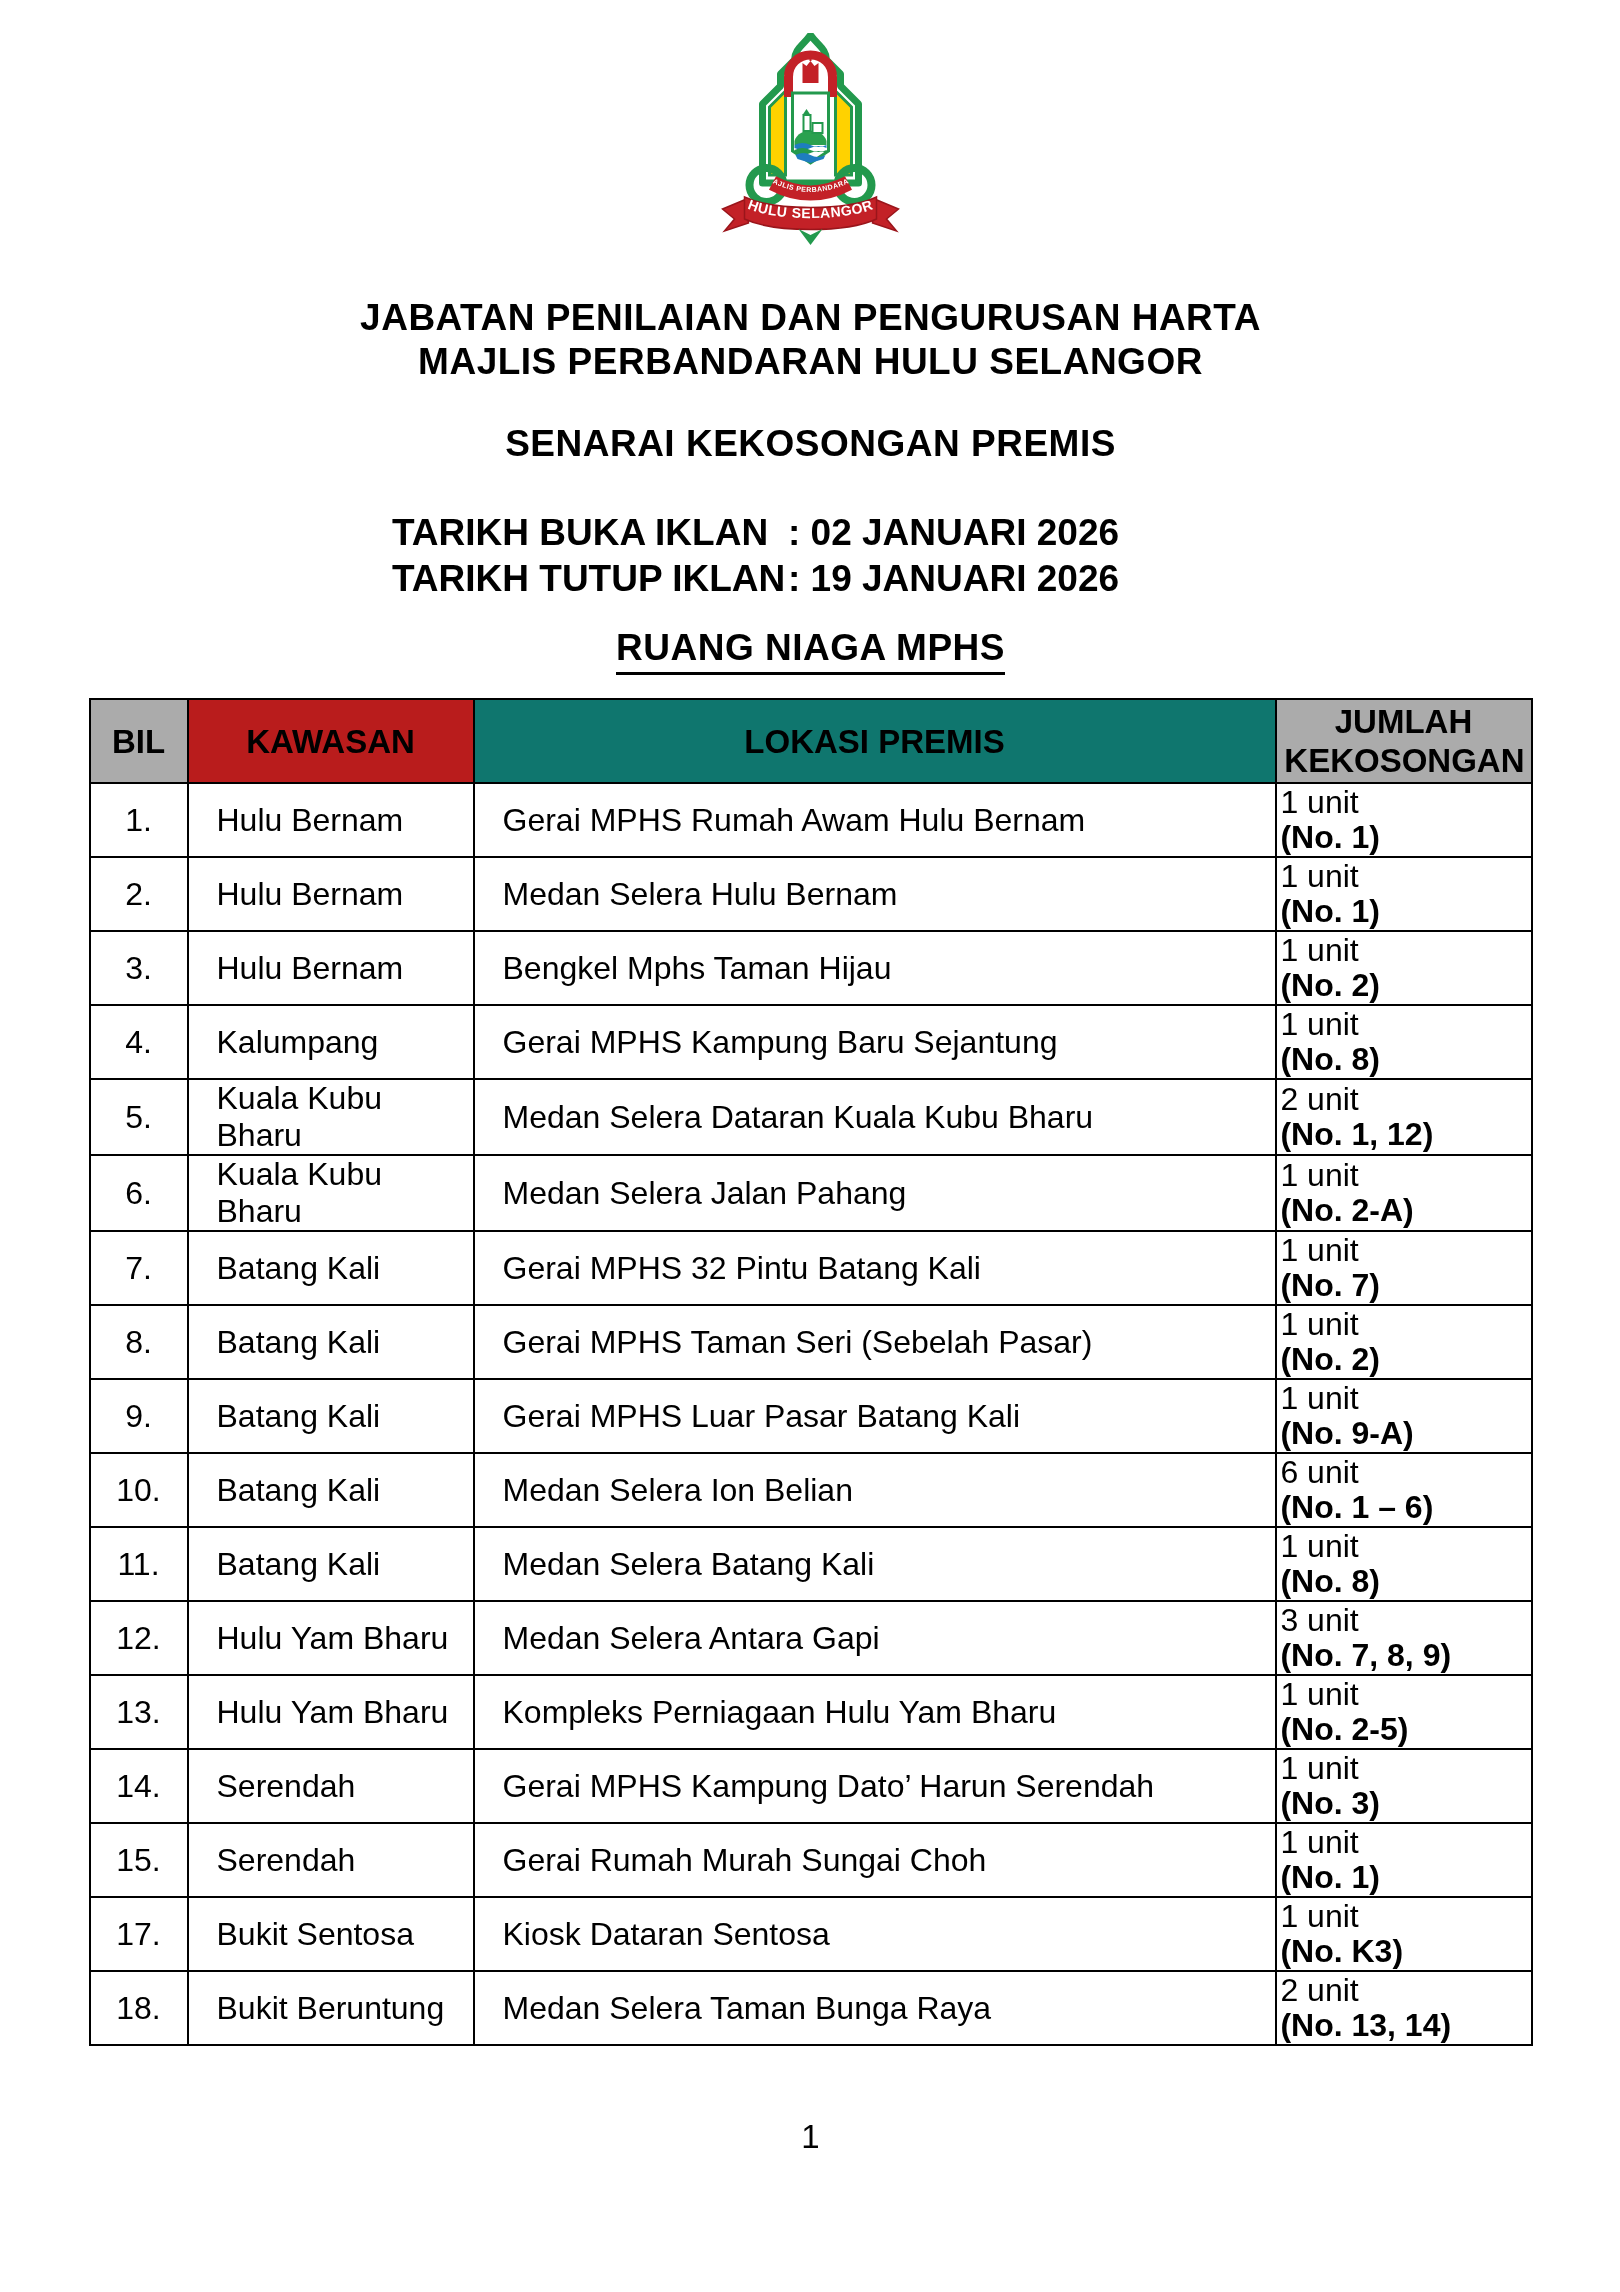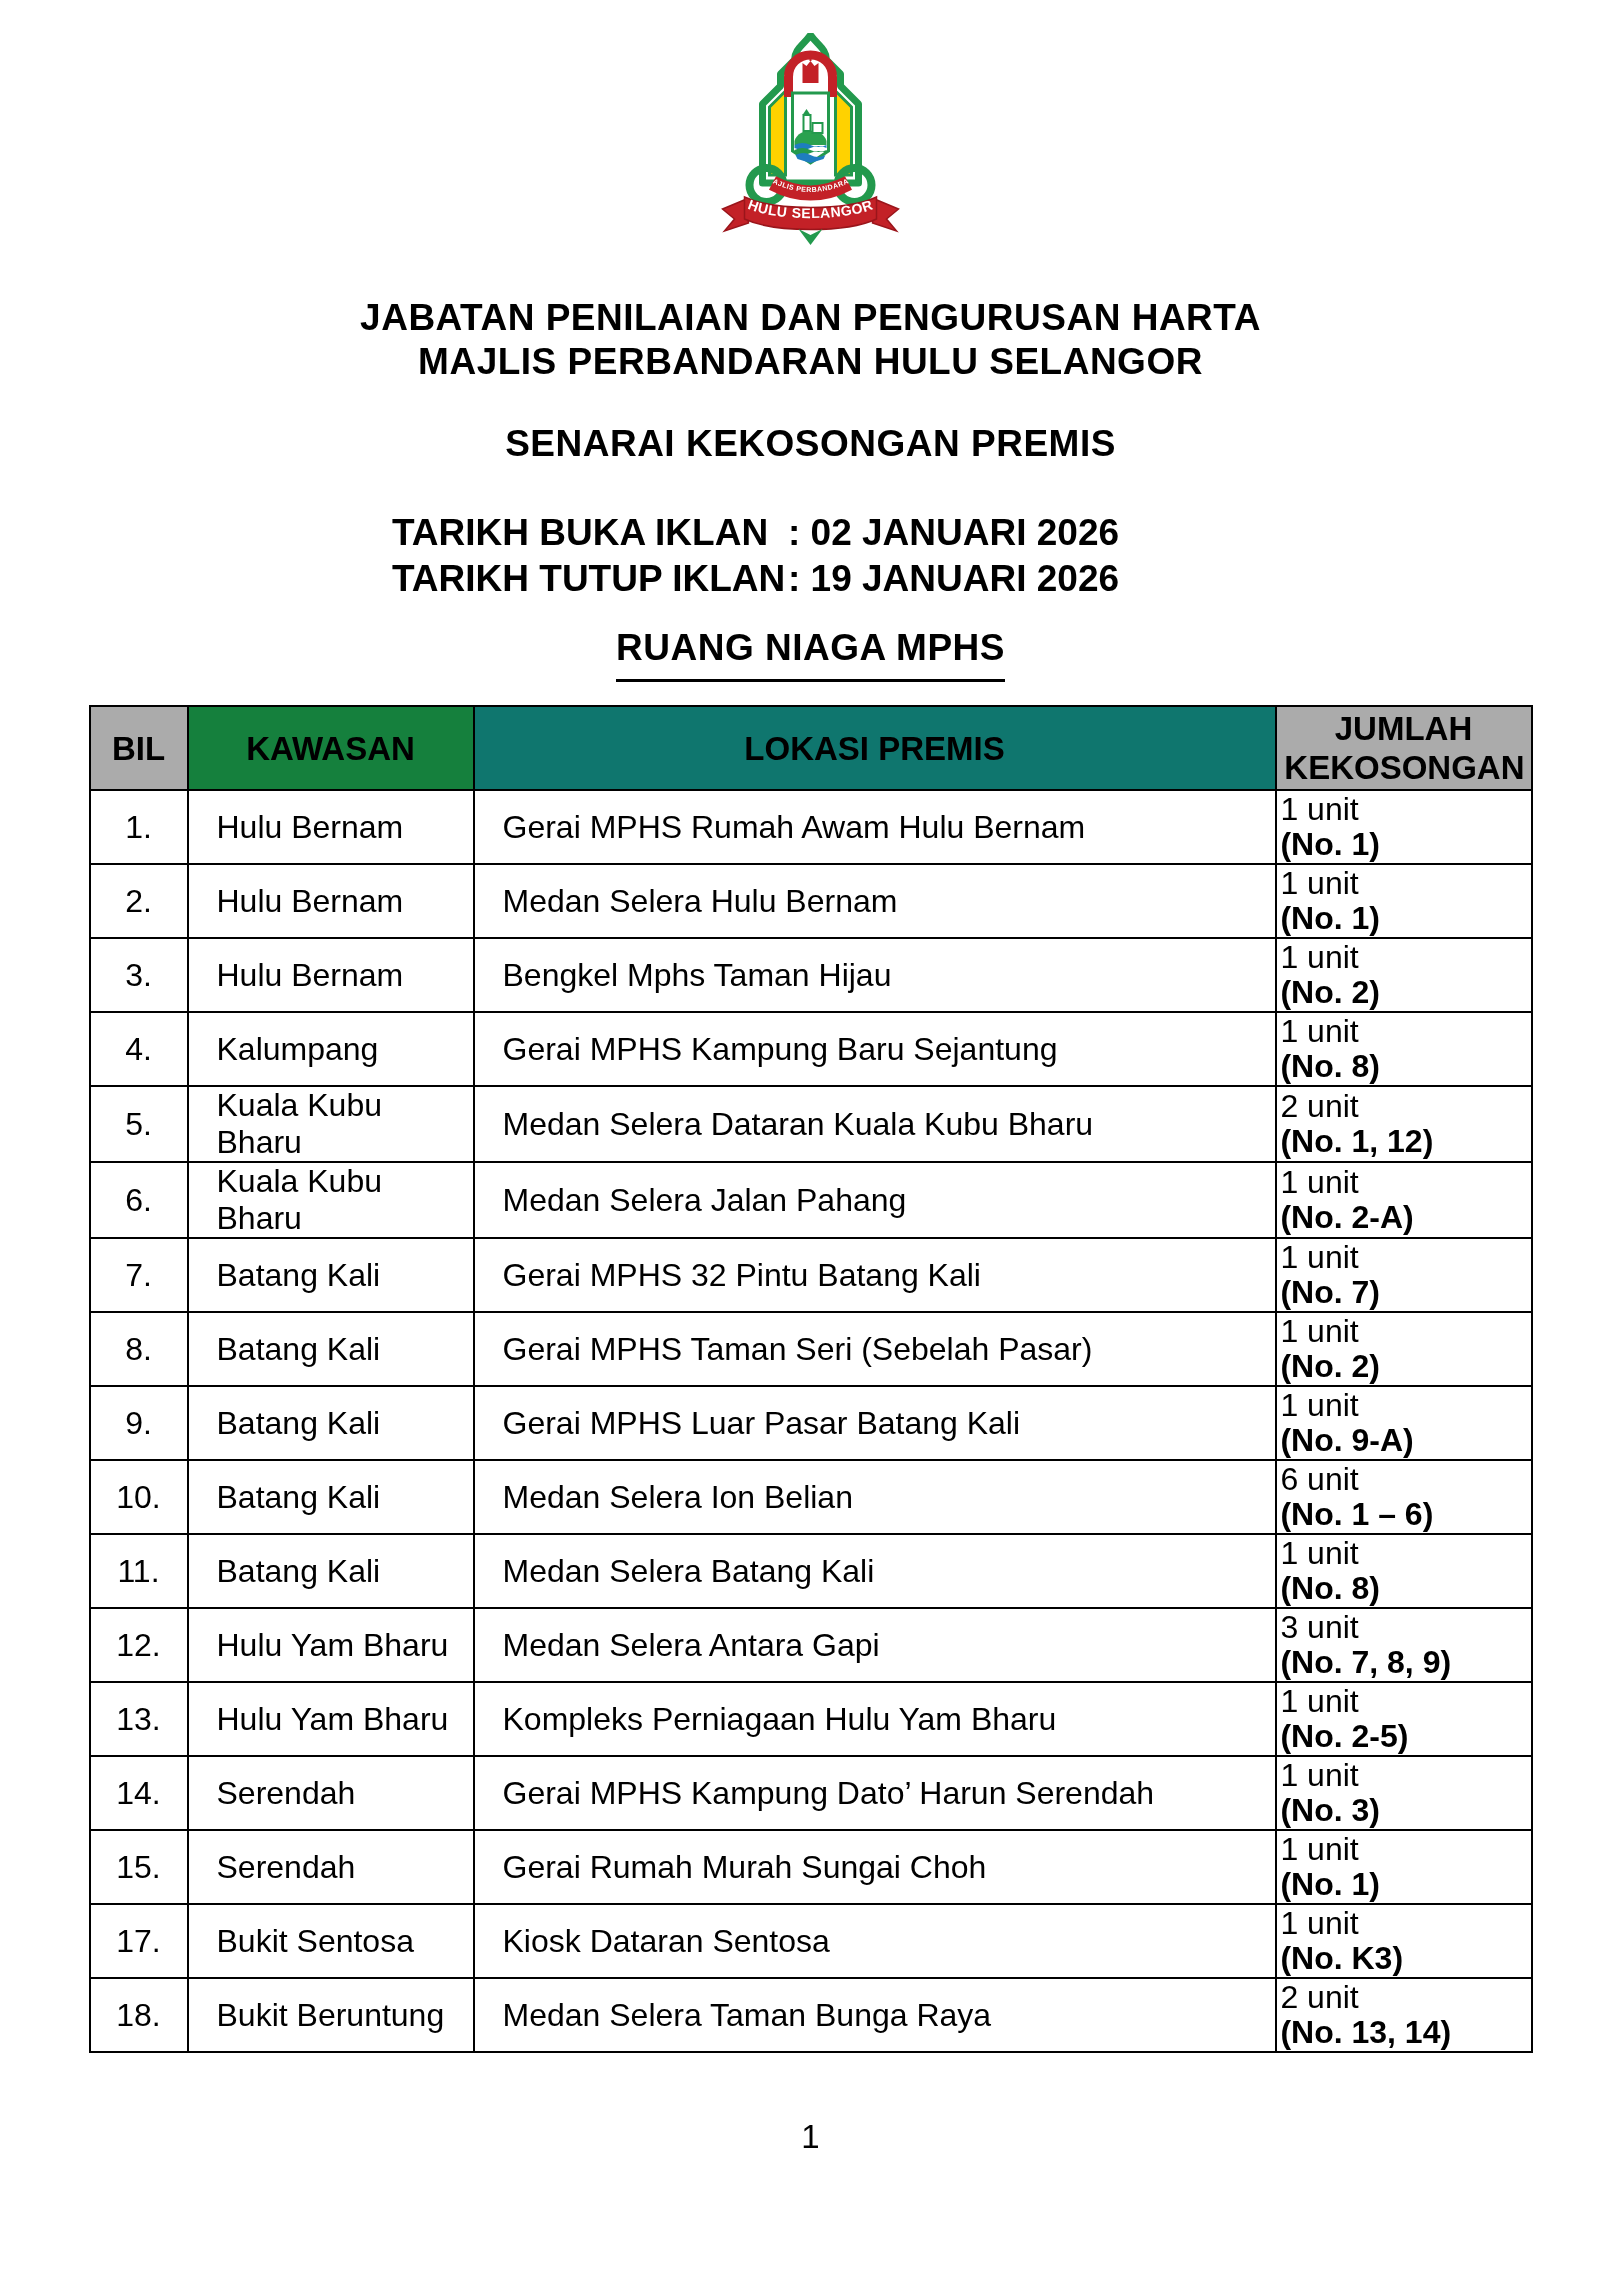--- a/index.html
+++ b/index.html
@@ -47,21 +47,21 @@
   .date-label { display: inline-block; width: 396px; }
   .section-title-wrap {
     margin-top: 25px;
     text-align: center;
   }
   .section-title {
     display: inline-block;
     font-size: 37px;
     font-weight: bold;
     border-bottom: 3.9px solid #000;
-    padding-bottom: 10px;
+    padding-bottom: 3px;
     letter-spacing: 0.5px;
   }
 
   table.premises {
     margin: 23.4px auto 0 auto;
     width: 1441px;
     border-collapse: collapse;
     table-layout: fixed;
     font-size: 32px;
   }
@@ -174,21 +174,21 @@
   <table class="premises">
     <colgroup>
       <col class="c-bil">
         <col class="c-kaw">
         <col class="c-lok">
         <col class="c-jum">
     </colgroup>
     <thead>
       <tr>
         <th style="background: rgb(171, 171, 171);">BIL</th>
-        <th style="background: #15803d;">KAWASAN</th>
+        <th style="background: #b91c1c;">KAWASAN</th>
         <th style="background: #0f766e;">LOKASI PREMIS</th>
         <th style="background: rgb(171, 171, 171);">JUMLAH KEKOSONGAN</th>
       </tr>
     </thead>
     <tbody>
         <tr>
       <td class="cell-bil">1.</td>
       <td class="cell-kawasan">Hulu Bernam</td>
       <td class="cell-lokasi">Gerai MPHS Rumah Awam Hulu Bernam</td>
       <td class="cell-jumlah">

